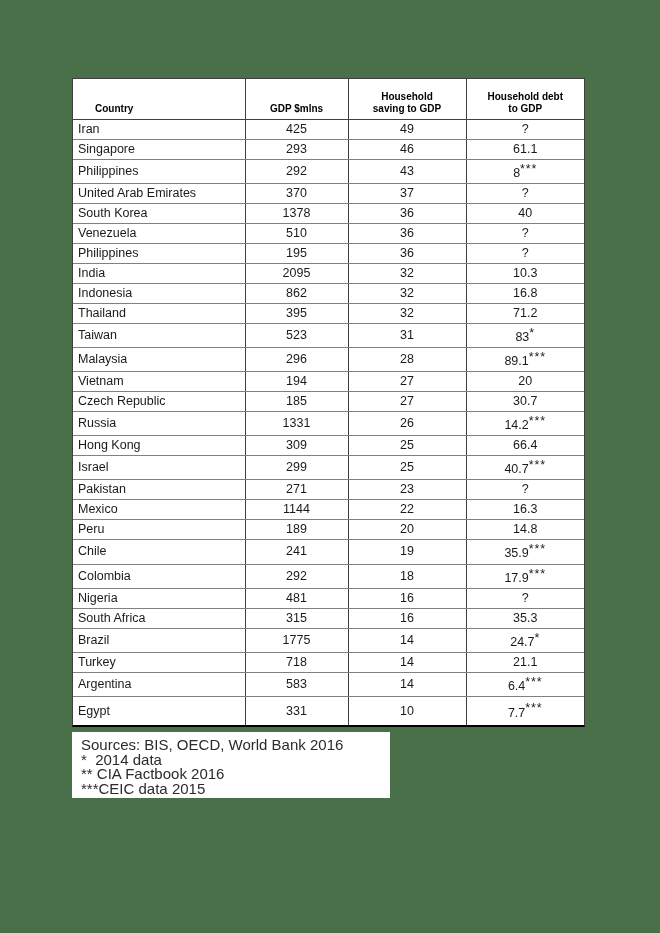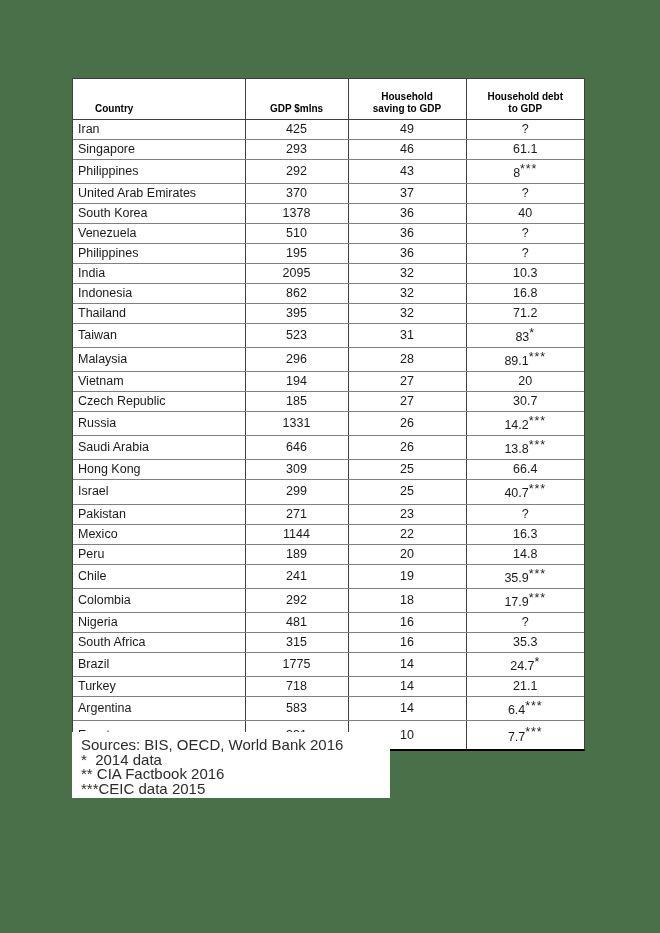--- a/index.html
+++ b/index.html
@@ -213,26 +213,20 @@
           <td class="t-num">27</td>
           <td class="t-num">30.7</td>
         </tr>
         <tr>
           <td class="t-country">Russia</td>
           <td class="t-num">1331</td>
           <td class="t-num">26</td>
           <td class="t-num">14.2<span class="star">***</span></td>
         </tr>
         <tr>
-          <td class="t-country">Saudi Arabia</td>
-          <td class="t-num">646</td>
-          <td class="t-num">26</td>
-          <td class="t-num">13.8<span class="star">***</span></td>
-        </tr>
-        <tr>
           <td class="t-country">Hong Kong</td>
           <td class="t-num">309</td>
           <td class="t-num">25</td>
           <td class="t-num">66.4</td>
         </tr>
         <tr>
           <td class="t-country">Israel</td>
           <td class="t-num">299</td>
           <td class="t-num">25</td>
           <td class="t-num">40.7<span class="star">***</span></td>

